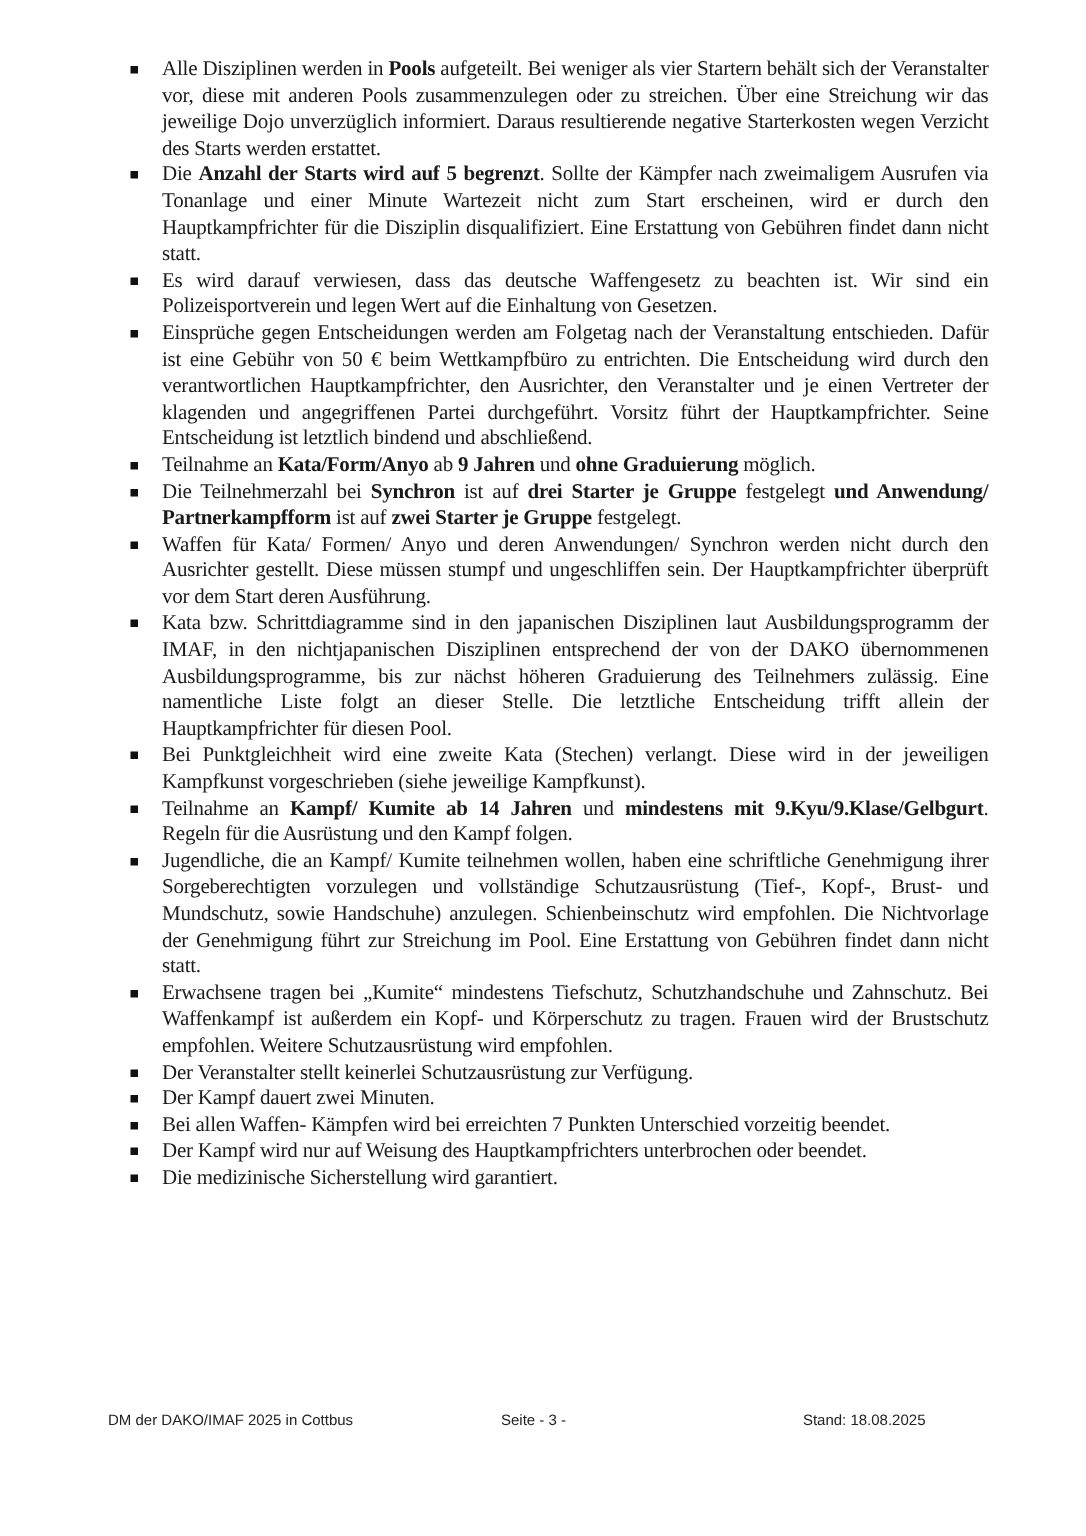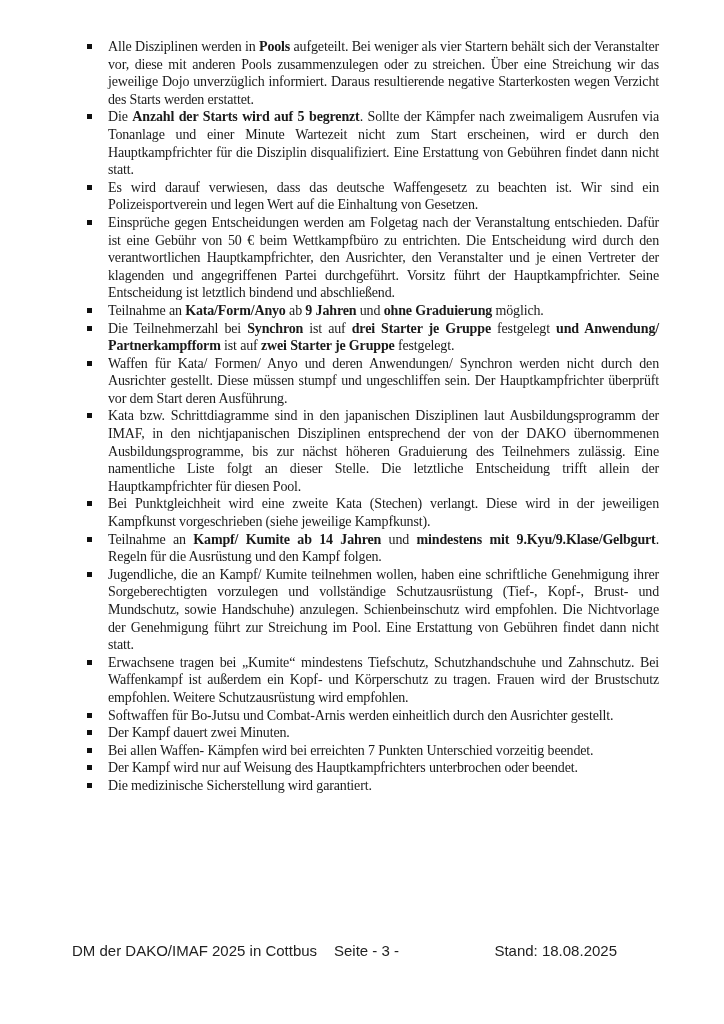--- a/index.html
+++ b/index.html
@@ -17,21 +17,21 @@
     position: relative; padding-left: 21px; text-align: justify;
     letter-spacing: -0.15px;
   }
   .rules li .bullet {
     position: absolute; left: 0; top: 6px; width: 5px; height: 5px; background: #111;
   }
   .rules li .txt { display: block; }
   .rules b { font-weight: bold; }
   .footer {
     position: absolute; top: 942px; left: 72px; width: 600px; height: 16px;
-    font-family: "Liberation Sans", sans-serif; font-size: 15px; color: #222;
+    font-family: "Liberation Sans", sans-serif; font-size: 10px; color: #222;
   }
   .footer .left { position: absolute; left: 0; top: 0; }
   .footer .center { position: absolute; left: 262px; top: 0; }
   .footer .right { position: absolute; right: 55px; top: 0; }
 </style>
 </head>
 <body>
 
 <div class="page">
   <ul class="rules" id="rules-list">
@@ -78,21 +78,21 @@
       <li>
         <span class="bullet"></span>
         <span class="txt"><span>Jugendliche, die an Kampf/ Kumite teilnehmen wollen, haben eine schriftliche Genehmigung ihrer Sorgeberechtigten vorzulegen und vollständige Schutzausrüstung (Tief-, Kopf-, Brust- und Mundschutz, sowie Handschuhe) anzulegen. Schienbeinschutz wird empfohlen. Die Nichtvorlage der Genehmigung führt zur Streichung im Pool. Eine Erstattung von Gebühren findet dann nicht statt.</span></span>
       </li>
       <li>
         <span class="bullet"></span>
         <span class="txt"><span>Erwachsene tragen bei „Kumite“ mindestens Tiefschutz, Schutzhandschuhe und Zahnschutz. Bei Waffenkampf ist außerdem ein Kopf- und Körperschutz zu tragen. Frauen wird der Brustschutz empfohlen. Weitere Schutzausrüstung wird empfohlen.</span></span>
       </li>
       <li>
         <span class="bullet"></span>
-        <span class="txt"><span>Softwaffen für Bo-Jutsu und Combat-Arnis werden einheitlich durch den Ausrichter gestellt.</span></span>
+        <span class="txt"><span>Der Veranstalter stellt keinerlei Schutzausrüstung zur Verfügung.</span></span>
       </li>
       <li>
         <span class="bullet"></span>
         <span class="txt"><span>Der Kampf dauert zwei Minuten.</span></span>
       </li>
       <li>
         <span class="bullet"></span>
         <span class="txt"><span>Bei allen Waffen- Kämpfen wird bei erreichten 7 Punkten Unterschied vorzeitig beendet.</span></span>
       </li>
       <li>

